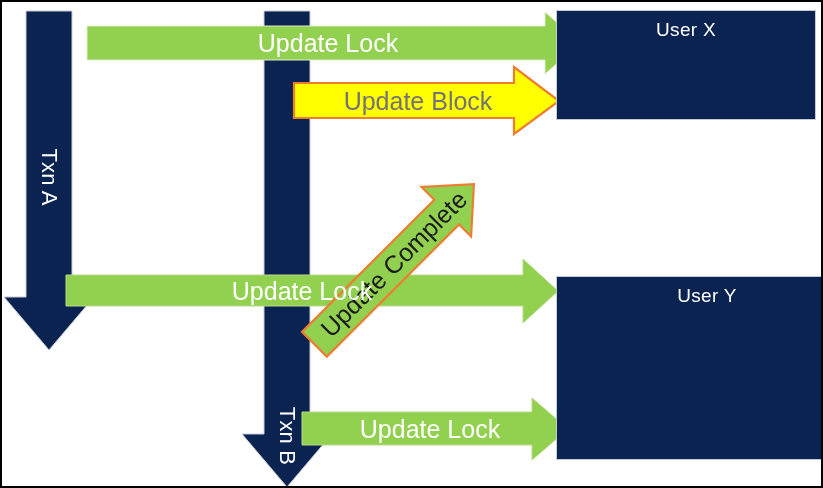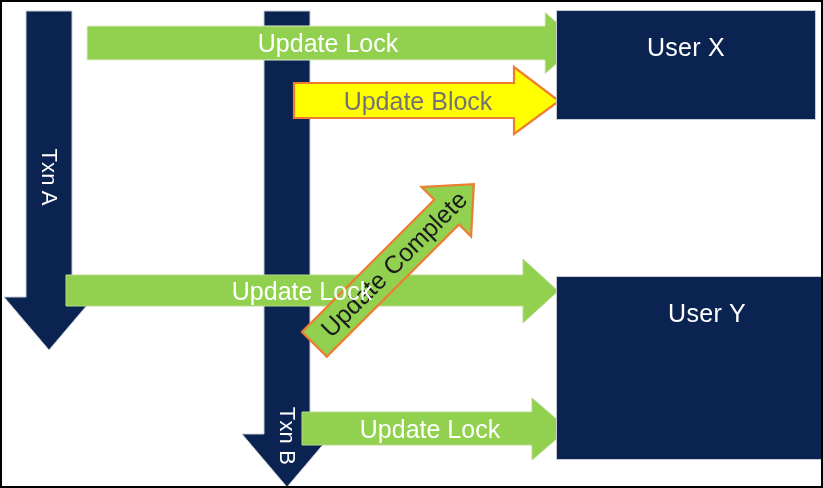--- a/index.html
+++ b/index.html
@@ -23,22 +23,22 @@
   .userbox{
     position:absolute;
     background:#0b2351;
     display:flex;
     align-items:flex-start;
     justify-content:center;
     color:#ffffff;
     box-shadow:0 0 0 1px #c7cbd4;
   }
   .userbox span{
-    font-size:25px;
-    margin-top:22px;
+    font-size:19px;
+    margin-top:8px;
     letter-spacing:0.3px;
   }
   .arrow-label{
     position:absolute;
     font-size:25px;
     white-space:nowrap;
     pointer-events:none;
   }
   svg.overlay{position:absolute;left:0;top:0;width:823px;height:488px;}
 </style>

